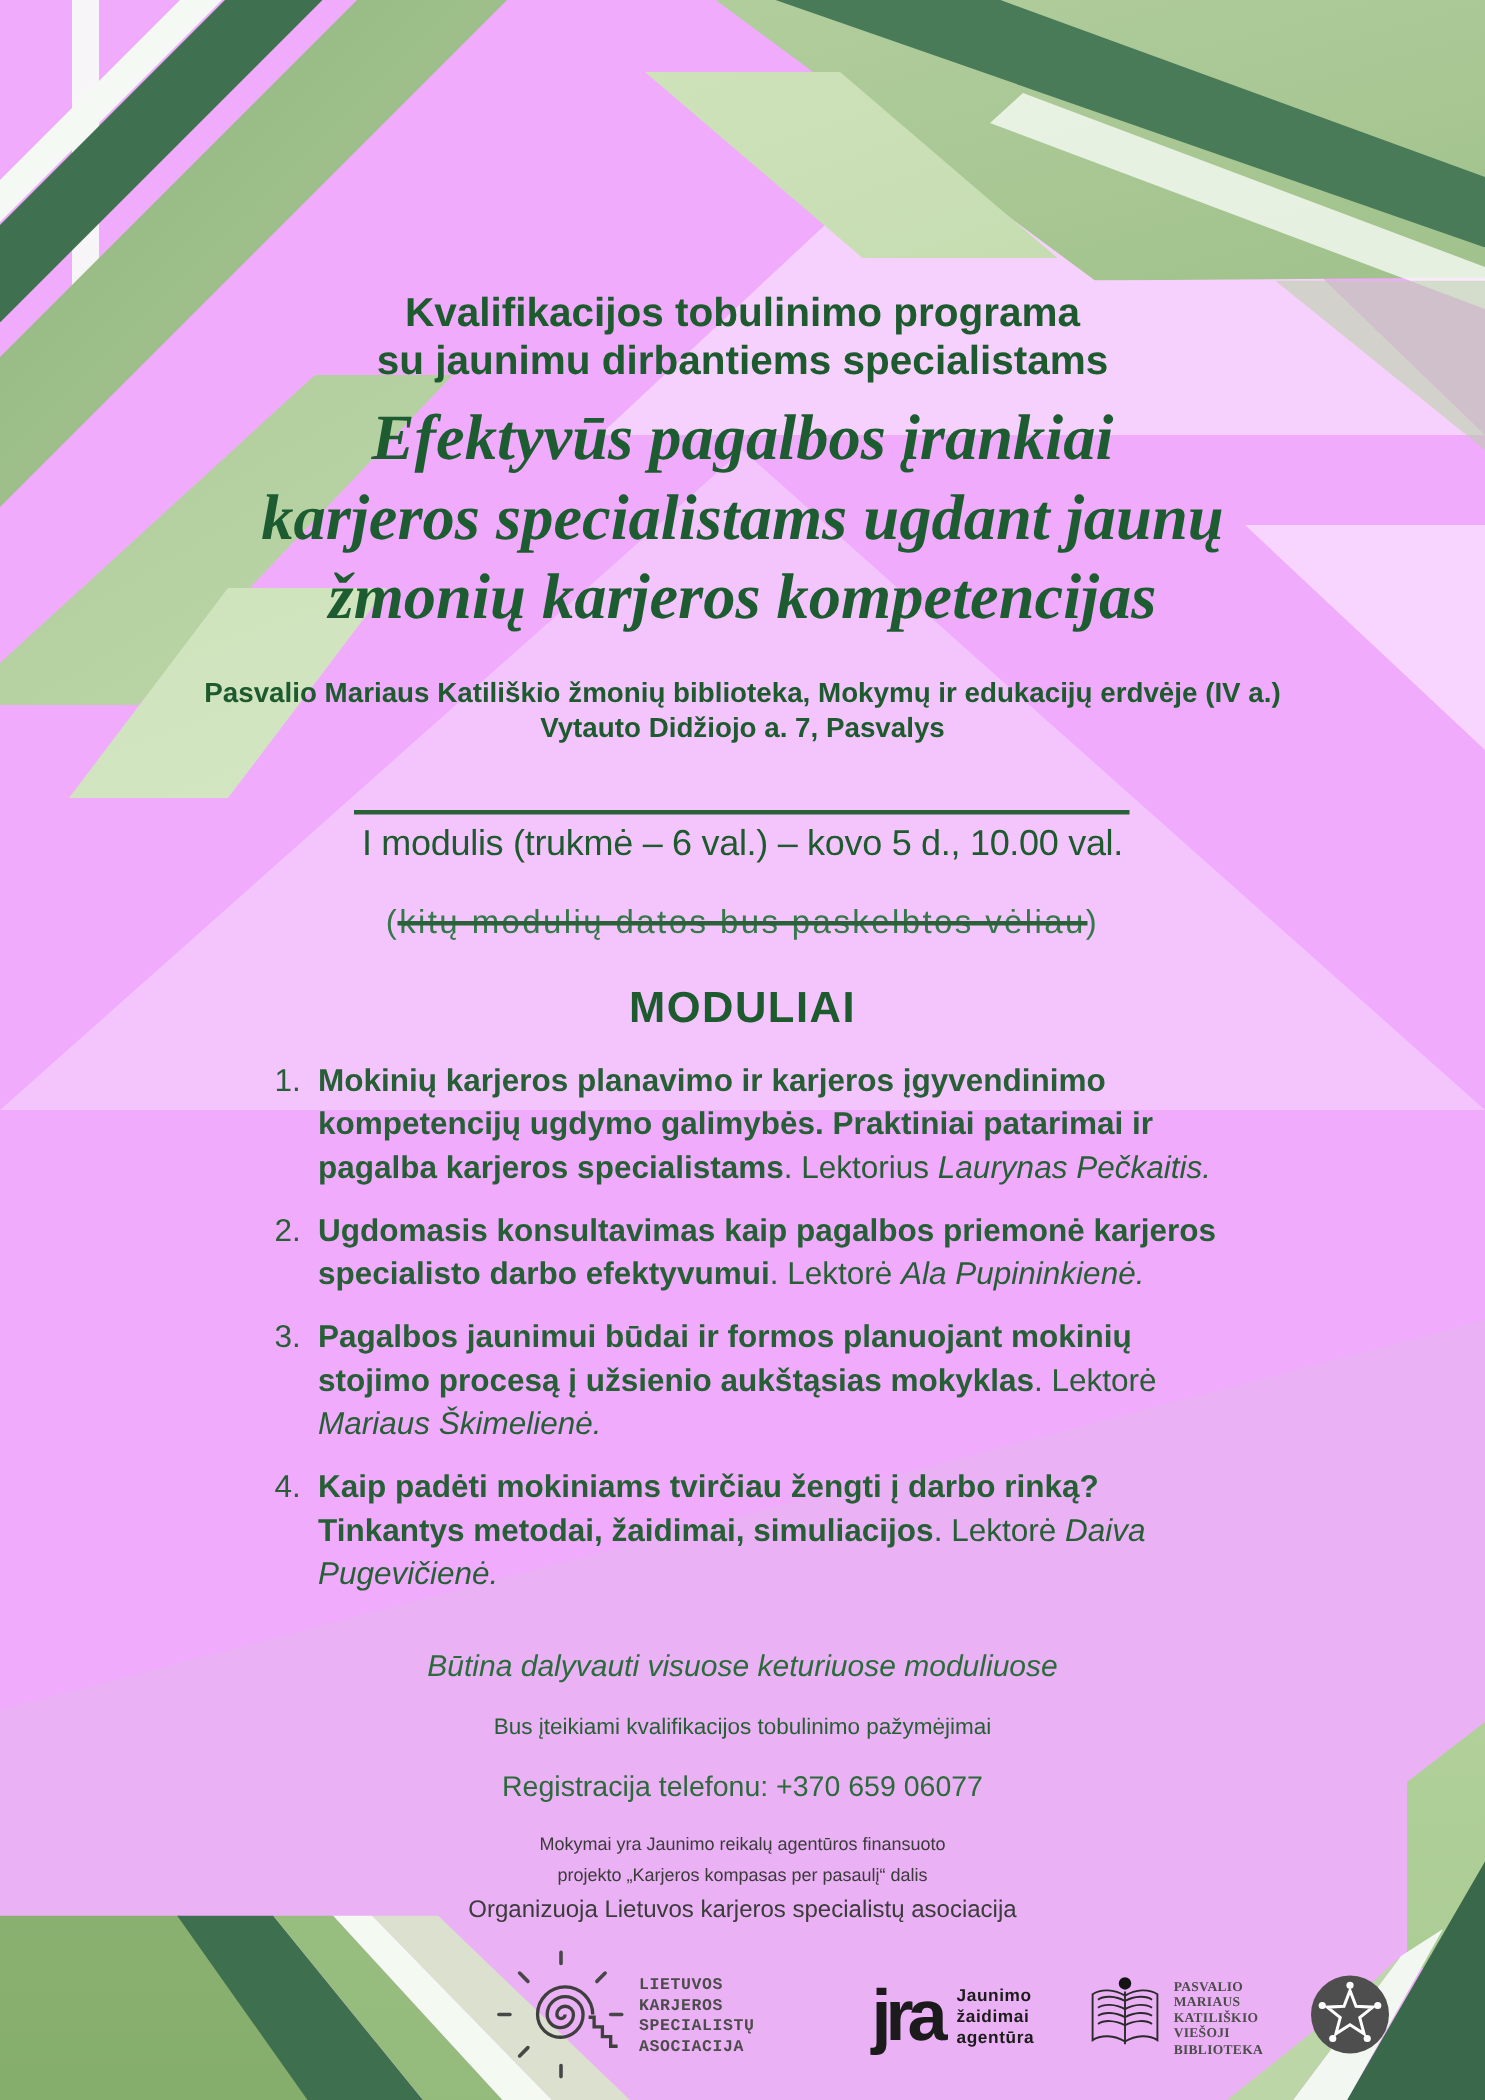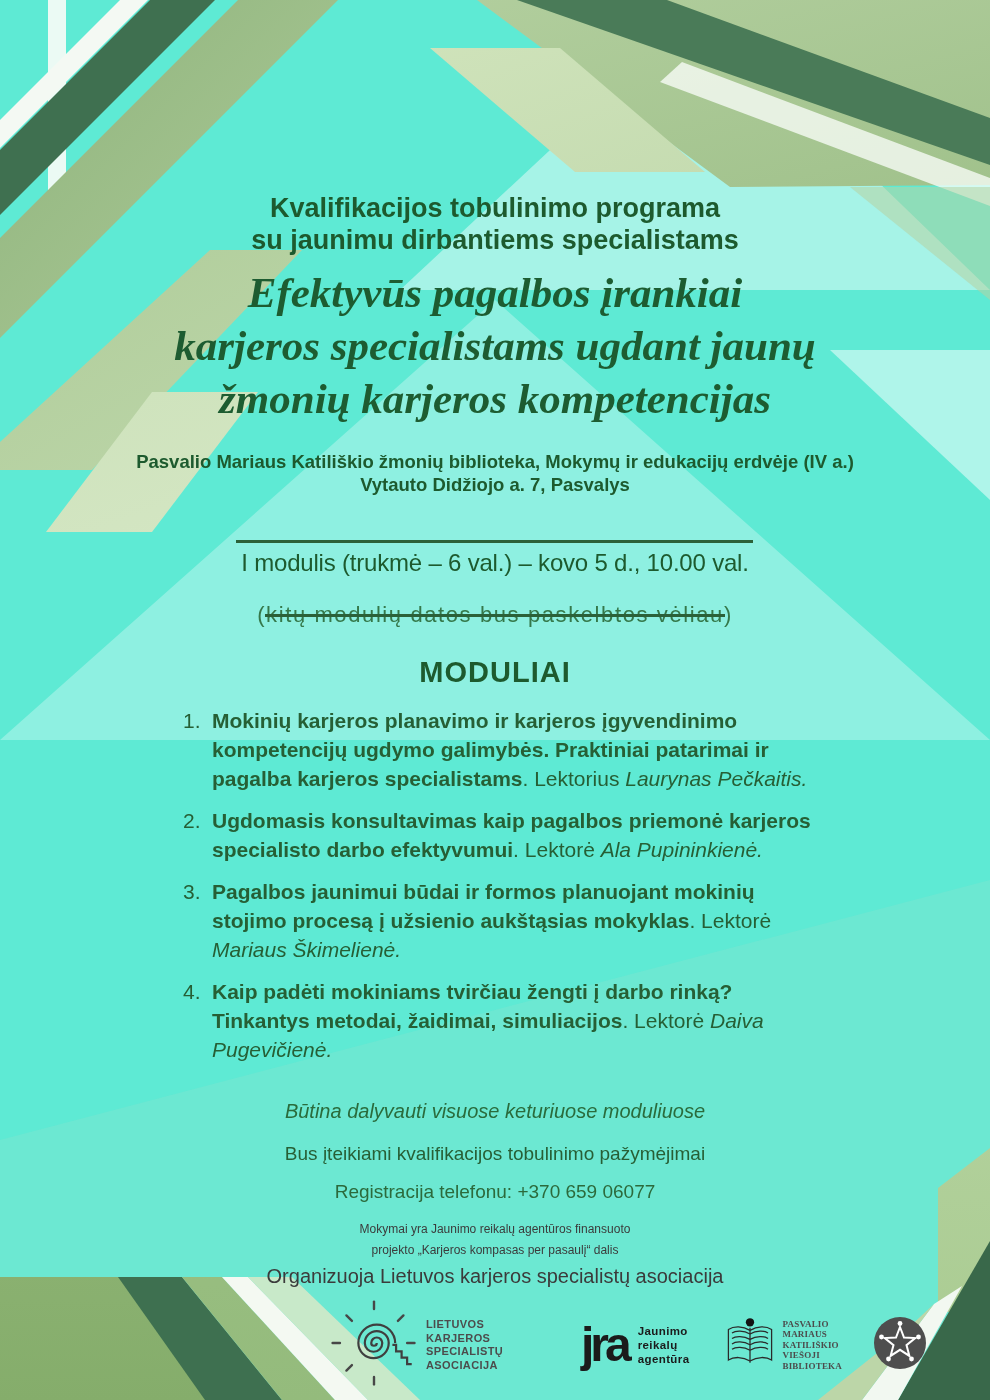--- a/index.html
+++ b/index.html
@@ -1,18 +1,18 @@
 <!DOCTYPE html>
 <html><head>
 <meta charset="utf-8">
 <style>
   html,body{margin:0;padding:0;background:#cfcfcf;}
   .poster{
     position:relative;width:990px;height:1400px;margin:0 auto;
-    background:#5eead4;overflow:hidden;
+    background:#f0abfc;overflow:hidden;
     font-family:"Liberation Sans",sans-serif;
   }
   
   .facet{position:absolute;inset:0;pointer-events:none;z-index:1;}
   .f1{clip-path:polygon(700px 10px,990px 290px,400px 290px);background:rgba(255,255,255,.45);}
   .f2{clip-path:polygon(495px 300px,990px 740px,0 740px);background:rgba(255,255,255,.30);}
   .f3{clip-path:polygon(0 1140px,990px 880px,990px 1400px,0 1400px);background:rgba(198,221,199,.14);}
   .f4{clip-path:polygon(830px 350px,990px 350px,990px 500px);background:rgba(255,255,255,.5);}
   
   .deco{position:absolute;inset:0;pointer-events:none;z-index:2;}
@@ -48,32 +48,32 @@
   .schedule{top:549px;font-size:24px;font-weight:400;color:#1d5a2e;letter-spacing:-0.2px;}
   .schedule-note{top:602px;font-size:22px;font-weight:400;color:#35784a;letter-spacing:1.6px;}
   .moduliai{top:656px;font-size:29px;font-weight:700;color:#1d5a2e;letter-spacing:1px;}
   .modules{position:absolute;top:706px;left:183px;width:648px;z-index:5;text-align:left;}
   .module-item{display:flex;margin-bottom:13px;font-size:21px;line-height:29px;color:#265f35;}
   .module-num{flex:none;width:29px;font-weight:400;}
   .module-bold{font-weight:700;}
   .module-mid{font-weight:400;}
   .module-name{font-style:italic;font-weight:400;}
   .attendance{top:1100px;font-size:20px;font-style:italic;font-weight:500;color:#2a6b3c;}
-  .certs{top:1143px;font-size:19px;color:#275f35;}
+  .certs{top:1143px;font-size:15px;color:#275f35;}
   .registration{top:1181px;font-size:19px;color:#2c6a3c;}
   .funding{top:1219px;font-size:12px;line-height:21px;color:#3b3b3b;}
-  .organizer{top:1265px;font-size:20px;color:#3b3b3b;}
+  .organizer{top:1265px;font-size:16px;color:#3b3b3b;}
   
   .logos{position:absolute;top:1296px;left:328px;width:600px;height:98px;z-index:5;
          display:flex;align-items:center;}
   .logo{display:flex;align-items:center;}
   .logo-caption{font-size:11px;font-weight:700;color:#4c4c4c;line-height:13.5px;
                 letter-spacing:.4px;text-align:left;}
   .lksa{margin-right:36px;}
-  .lksa .logo-caption{margin-left:6px;}
+  .lksa .logo-caption{margin-left:6px;font-family:Liberation Mono, monospace;}
   .jra{margin-right:34px;}
   .jra-mark{font-size:48px;font-weight:700;letter-spacing:-4px;color:#1b1b1b;
             line-height:50px;margin-right:10px;}
   .jra .logo-caption{color:#1b1b1b;font-size:11.5px;line-height:14px;}
   .library{margin-right:30px;}
   .library .logo-caption{font-family:"Liberation Serif",serif;font-size:9px;line-height:10.5px;
             letter-spacing:.2px;margin-left:5px;}
 </style>
 </head>
 <body>
@@ -179,21 +179,21 @@
         <div>LIETUVOS</div>
         <div>KARJEROS SPECIALISTŲ</div>
         <div>ASOCIACIJA</div>
       </span>
     </div>
 
     <div class="logo jra">
       <span class="jra-mark">jra</span>
       <span class="logo-caption">
         <div>Jaunimo</div>
-        <div>reikalų</div>
+        <div>žaidimai</div>
         <div>agentūra</div>
       </span>
     </div>
 
     <div class="logo library">
       <span>
         <svg width="54" height="56" viewBox="0 0 60 60">
           <circle cx="30" cy="7" r="4.6" fill="#141414"></circle>
           <g stroke="#2a2a2a" stroke-width="1.4" fill="none">
             <line x1="30" y1="13" x2="30" y2="52"></line>

